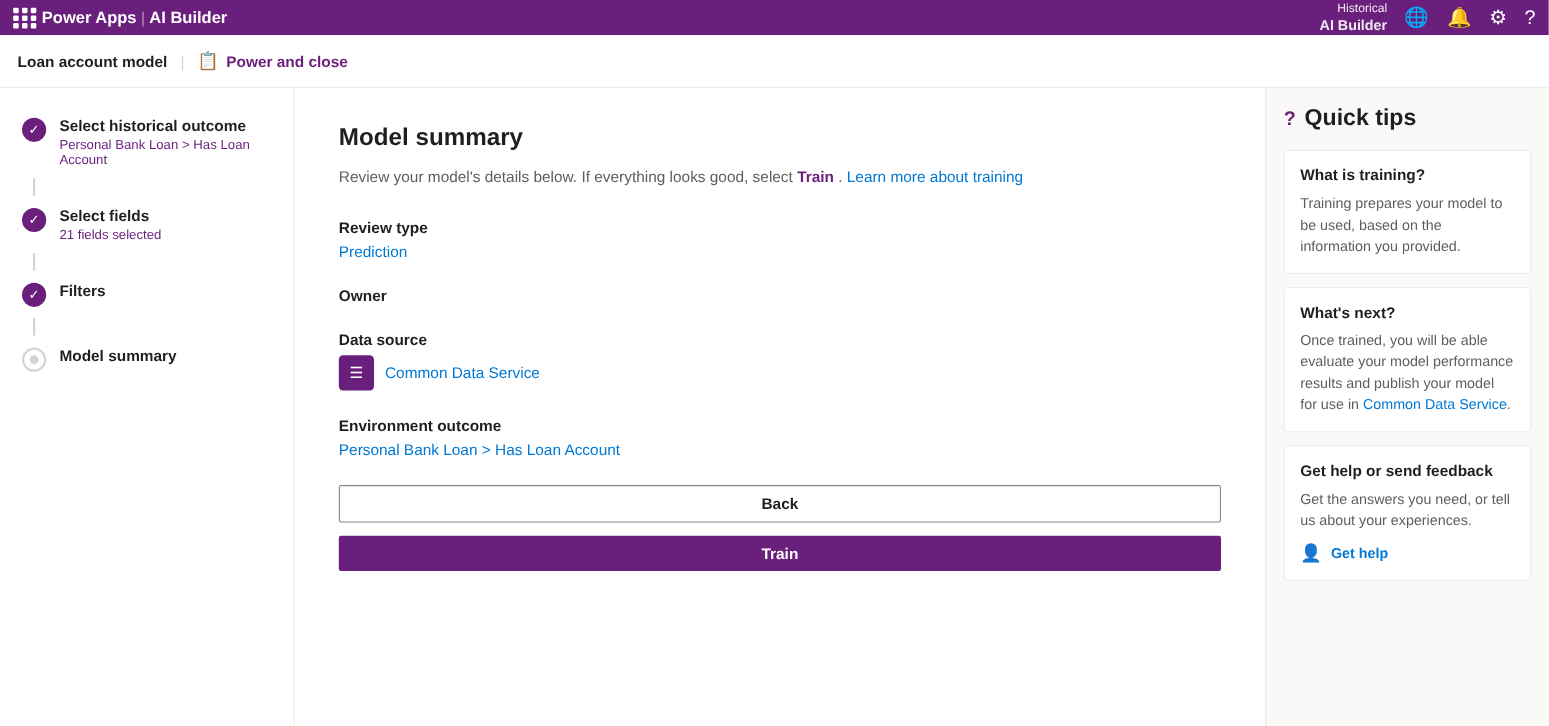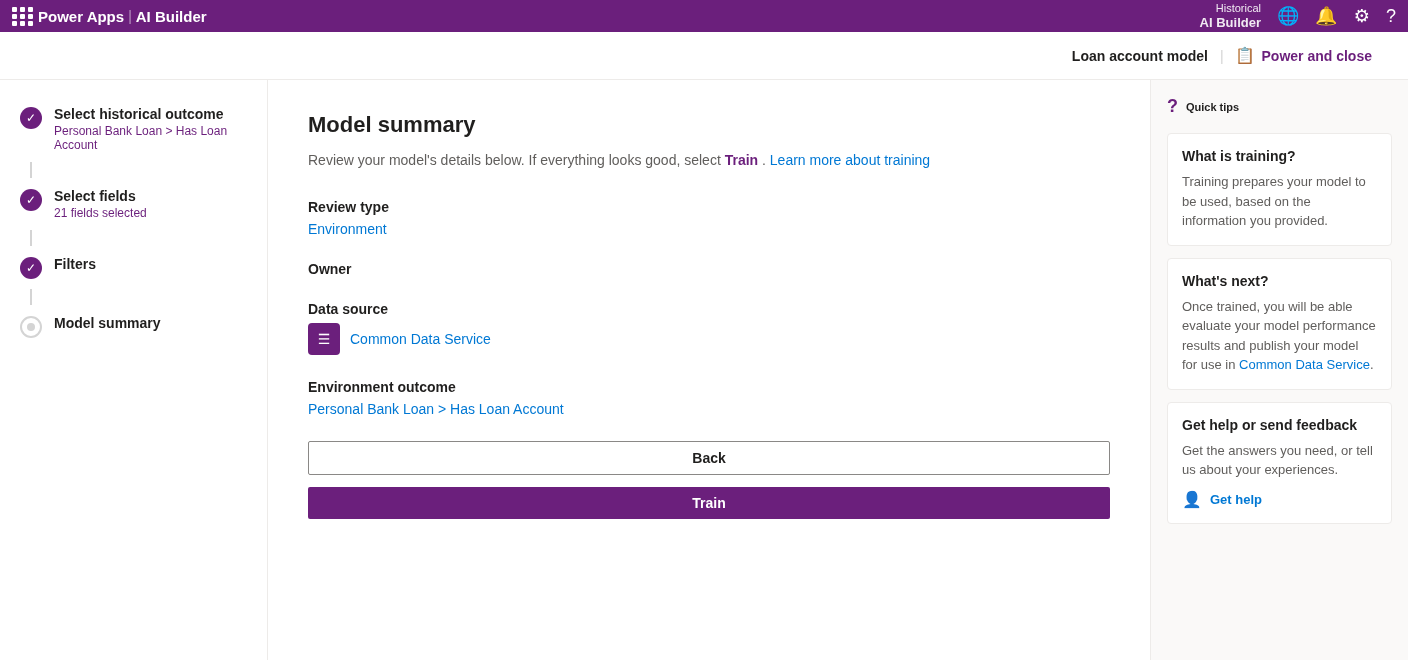--- a/index.html
+++ b/index.html
@@ -51,22 +51,21 @@
     .step-subtitle { font-size:12px; color:#6b1f7c; margin-top:2px; }
     .step-connector { width:2px; height:16px; background:#d4d4d4; margin-left:30px; }
 
     
     .header-bar {
       background:white;
       height:48px;
       border-bottom:1px solid #edebe9;
       display:flex;
       align-items:center;
-      justify-content:flex-end;
-      padding:0 36px;
+      padding:0 16px;
       gap:12px;
     }
     .model-name { font-size:14px; color:#201f1e; font-weight:600; }
     .header-sep { color:#d4d4d4; }
     .save-close-btn {
       display:flex; align-items:center; gap:6px;
       color:#6b1f7c; font-size:14px; font-weight:600; cursor:pointer; border:none; background:none;
     }
     .save-icon { font-size:16px; }
 
@@ -119,21 +118,21 @@
     .tips-panel {
       width:258px;
       background:#faf9f8;
       border-left:1px solid #edebe9;
       padding:16px;
       overflow-y:auto;
       flex-shrink:0;
     }
     .tips-header { display:flex; align-items:center; gap:8px; margin-bottom:16px; }
     .tips-icon { color:#6b1f7c; font-size:18px; font-weight:700; }
-    .tips-title { font-size:11px; font-weight:700; color:#201f1e; }
+    .tips-title { font-size:21px; font-weight:700; color:#201f1e; }
     .tip-card { background:white; border:1px solid #edebe9; border-radius:4px; padding:14px; margin-bottom:12px; }
     .tip-card-title { font-size:14px; font-weight:700; color:#201f1e; margin-bottom:8px; }
     .tip-card-body { font-size:13px; color:#605e5c; line-height:1.5; }
     .tip-card-body .link { color:#0078d4; cursor:pointer; }
     .get-help-row { display:flex; align-items:center; gap:8px; margin-top:10px; }
     .get-help-icon { color:#6b1f7c; font-size:16px; }
     .get-help-link { color:#0078d4; font-size:13px; cursor:pointer; font-weight:600; }
   </style>
 </head>
 <body>
@@ -231,21 +230,21 @@
 
       <p class="page-desc">
         <span>Review your model's details below. If everything looks good, select </span>
         <span class="train-link">Train</span>
         <span>. </span>
         <span class="link">Learn more about training</span>
       </p>
 
       <div class="section">
         <div class="section-label">Review type</div>
-        <div class="section-value">Environment</div>
+        <div class="section-value">Prediction</div>
       </div>
 
       <div class="section">
         <div class="section-label">Owner</div>
         <div class="section-value-plain"></div>
       </div>
 
       <div class="section">
         <div class="section-label">Data source</div>
         <div class="datasource-row">

